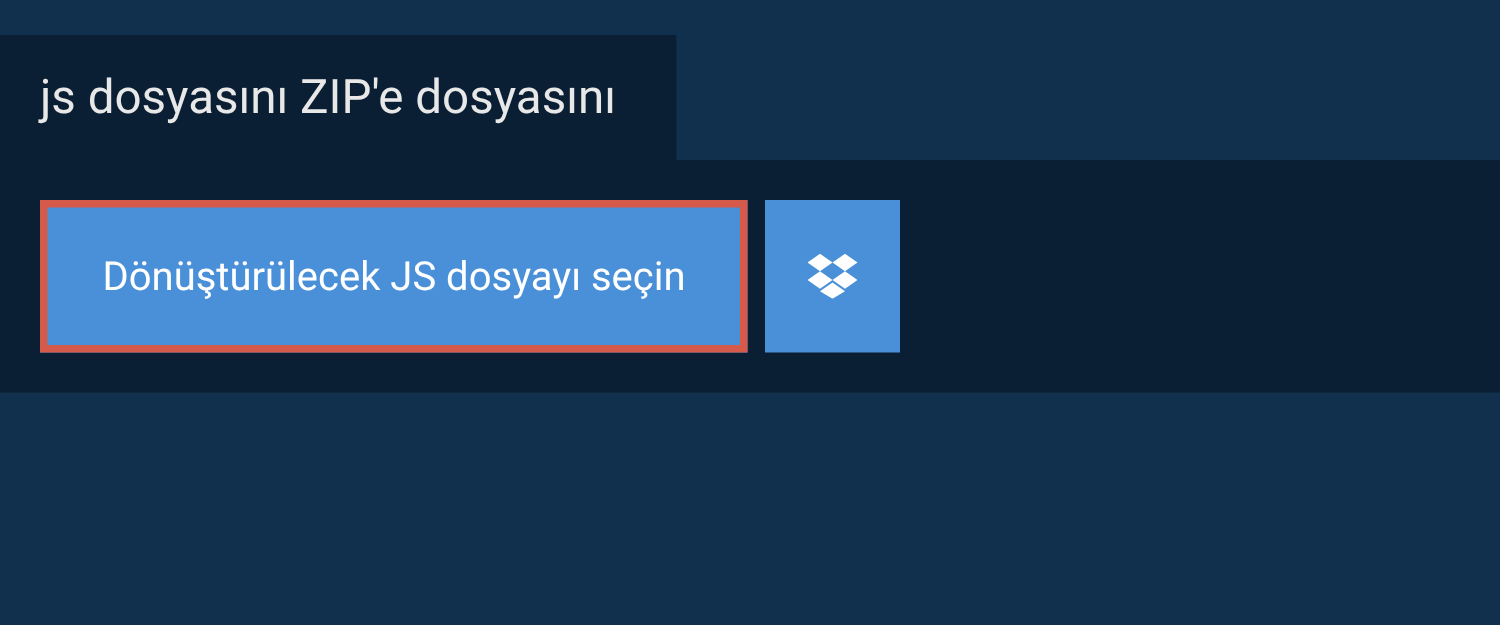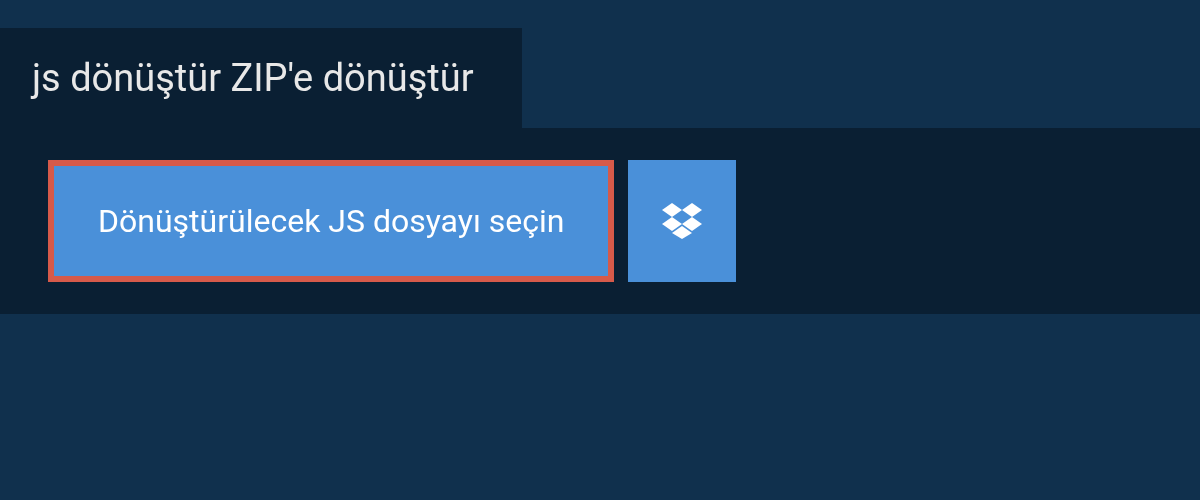--- a/index.html
+++ b/index.html
@@ -40,21 +40,20 @@
       border: 6px solid #d65a4a;
       color: #ffffff;
       font-size: 32px;
       font-weight: 400;
       padding: 36px 44px;
       cursor: pointer;
       display: flex;
       align-items: center;
       justify-content: center;
       white-space: nowrap;
-      margin-left: 16px;
     }
     .dropbox-button {
       background: #4a90d9;
       width: 108px;
       display: flex;
       align-items: center;
       justify-content: center;
       cursor: pointer;
     }
     .dropbox-icon {
@@ -62,21 +61,21 @@
       height: 36px;
       fill: #ffffff;
     }
   </style>
 </head>
 <body>
 
 
 
 <div class="header-tab">
-  <div class="header-title">js dönüştür ZIP'e dönüştür</div>
+  <div class="header-title">js dosyasını ZIP'e dosyasını</div>
 </div>
 
 <div class="content-panel">
   <div class="button-row">
     <div class="select-file-button">
       <span>Dönüştürülecek JS dosyayı seçin</span>
     </div>
     <div class="dropbox-button">
       <svg class="dropbox-icon" viewBox="0 0 40 36">
         <path d="M10 0 L20 7 L10 14 L0 7 Z"></path>

